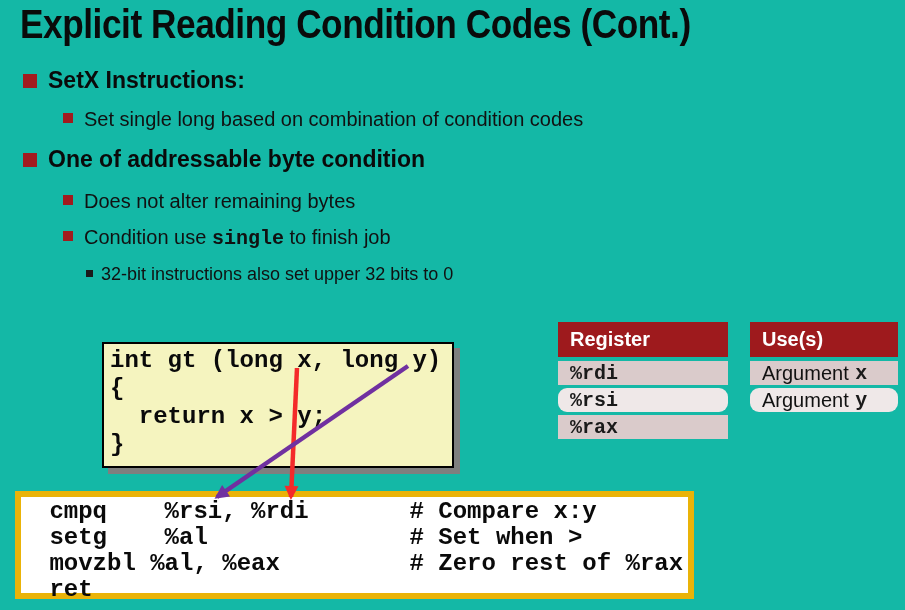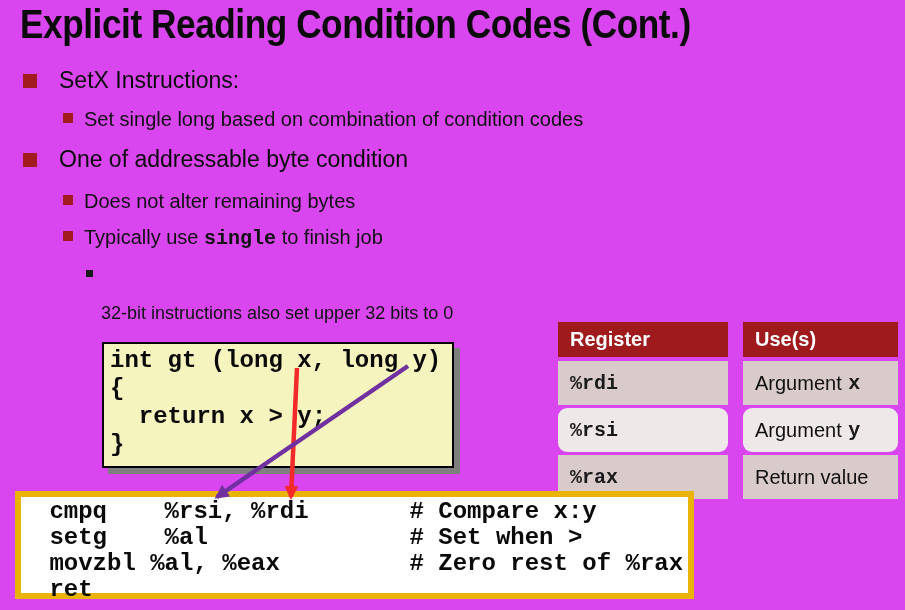--- a/index.html
+++ b/index.html
@@ -1,21 +1,21 @@
 <!DOCTYPE html>
 <html><head>
 <meta charset="utf-8">
 <style>
   * { margin: 0; padding: 0; box-sizing: border-box; }
   html, body { background: #ffffff; }
   .slide {
     position: relative;
     width: 905px;
     height: 610px;
-    background: #d946ef;
+    background: #14b8a6;
     overflow: hidden;
     font-family: "Liberation Sans", sans-serif;
     color: #111111;
   }
   .title {
     position: absolute;
     left: 20px;
     top: 2px;
     font-size: 40px;
     font-weight: bold;
@@ -23,23 +23,23 @@
     letter-spacing: -0.5px;
     transform: scaleX(0.88);
     transform-origin: left top;
     white-space: nowrap;
   }
   .bullet-row { position: absolute; display: flex; align-items: flex-start; white-space: nowrap; }
   .sq { display: inline-block; flex: 0 0 auto; background: #A21B1E; }
   .sq-l1 { width: 14px; height: 14px; margin-top: 8px; }
   .sq-l2 { width: 10px; height: 10px; margin-top: 7px; }
   .sq-l3 { width: 7px; height: 7px; margin-top: 8px; background: #1a1a1a; }
-  .bt-l1 { font-size: 23px; font-weight: normal; margin-left: 22px; line-height: 29px; color: #0a0a0a; }
+  .bt-l1 { font-size: 23px; font-weight: bold; margin-left: 11px; line-height: 29px; color: #0a0a0a; }
   .bt-l2 { font-size: 20px; margin-left: 11px; line-height: 26px; color: #111111; }
-  .bt-l3 { font-size: 18px; margin-left: 8px; line-height: 24px; color: #111111; margin-top: 39px; }
+  .bt-l3 { font-size: 18px; margin-left: 8px; line-height: 24px; color: #111111; }
   .mono-b { font-family: "Liberation Mono", "DejaVu Sans Mono", monospace; font-weight: bold; }
 
   .c-code-box {
     position: absolute;
     left: 102px; top: 342px;
     width: 352px; height: 126px;
     background: #F5F4BF;
     border: 2px solid #000000;
     box-shadow: 6px 6px 0 #7F7F7F;
   }
@@ -61,26 +61,26 @@
   .asm-box pre {
     font-family: "Liberation Mono", "DejaVu Sans Mono", monospace;
     font-weight: bold;
     font-size: 24px;
     line-height: 26px;
     color: #0a0a0a;
     padding: 2px 0 0 14px;
   }
 
   .reg-table { position: absolute; left: 558px; top: 322px; width: 340px; }
-  .t-row { display: flex; gap: 15px; margin-bottom: 3px; }
+  .t-row { display: flex; gap: 22px; margin-bottom: 3px; }
   .t-row.hdr { margin-bottom: 4px; }
   .cell {
     display: flex; align-items: center;
     padding-left: 12px;
-    height: 44px;
+    height: 24px;
     font-size: 20px;
     white-space: nowrap;
   }
   .hdr .cell { height: 35px; background: #9E1A1D; color: #ffffff; font-weight: bold; }
   .c1 { flex: 0 0 170px; }
   .c2 { flex: 1 1 auto; }
   .row-dark .cell { background: #DACBCB; }
   .row-light .cell { background: #EFE8E8; border-radius: 9px; }
   .reg-name { font-family: "Liberation Mono", "DejaVu Sans Mono", monospace; font-weight: bold; color: #1a1a1a; }
   .var-name { font-family: "Liberation Mono", "DejaVu Sans Mono", monospace; font-weight: bold; margin-left: 0.33em; color: #1a1a1a; }
@@ -109,21 +109,21 @@
     <span class="bt-l1">One of addressable byte condition</span>
   </div>
 
   <div class="bullet-row" style="left:63px; top:188px;">
     <span class="sq sq-l2"></span>
     <span class="bt-l2">Does not alter remaining bytes</span>
   </div>
 
   <div class="bullet-row" style="left:63px; top:224px;">
     <span class="sq sq-l2"></span>
-    <span class="bt-l2"><span>Typically use </span><span class="mono-b" style="font-size:20px;">single</span><span> to finish job</span></span>
+    <span class="bt-l2"><span>Condition use </span><span class="mono-b" style="font-size:20px;">single</span><span> to finish job</span></span>
   </div>
 
   <div class="bullet-row" style="left:86px; top:262px;">
     <span class="sq sq-l3"></span>
     <span class="bt-l3">32-bit instructions also set upper 32 bits to 0</span>
   </div>
 
   <div class="c-code-box">
     <pre>int gt (long x, long y)
 {
@@ -145,24 +145,20 @@
     </div>
     <div class="t-row row-light">
       <div class="cell c1 reg-name">%rsi</div>
       <div class="cell c2">
           <span>Argument</span>
           <span class="var-name">y</span>
         </div>
     </div>
     <div class="t-row row-dark">
       <div class="cell c1 reg-name">%rax</div>
-      <div class="cell c2">
-          <span>Return value</span>
-          <span class="var-name"></span>
-        </div>
     </div>
   </div>
 
   <div class="asm-box">
     <pre> cmpq    %rsi, %rdi       # Compare x:y
  setg    %al              # Set when &gt;
  movzbl %al, %eax         # Zero rest of %rax
  ret</pre>
   </div>
 

